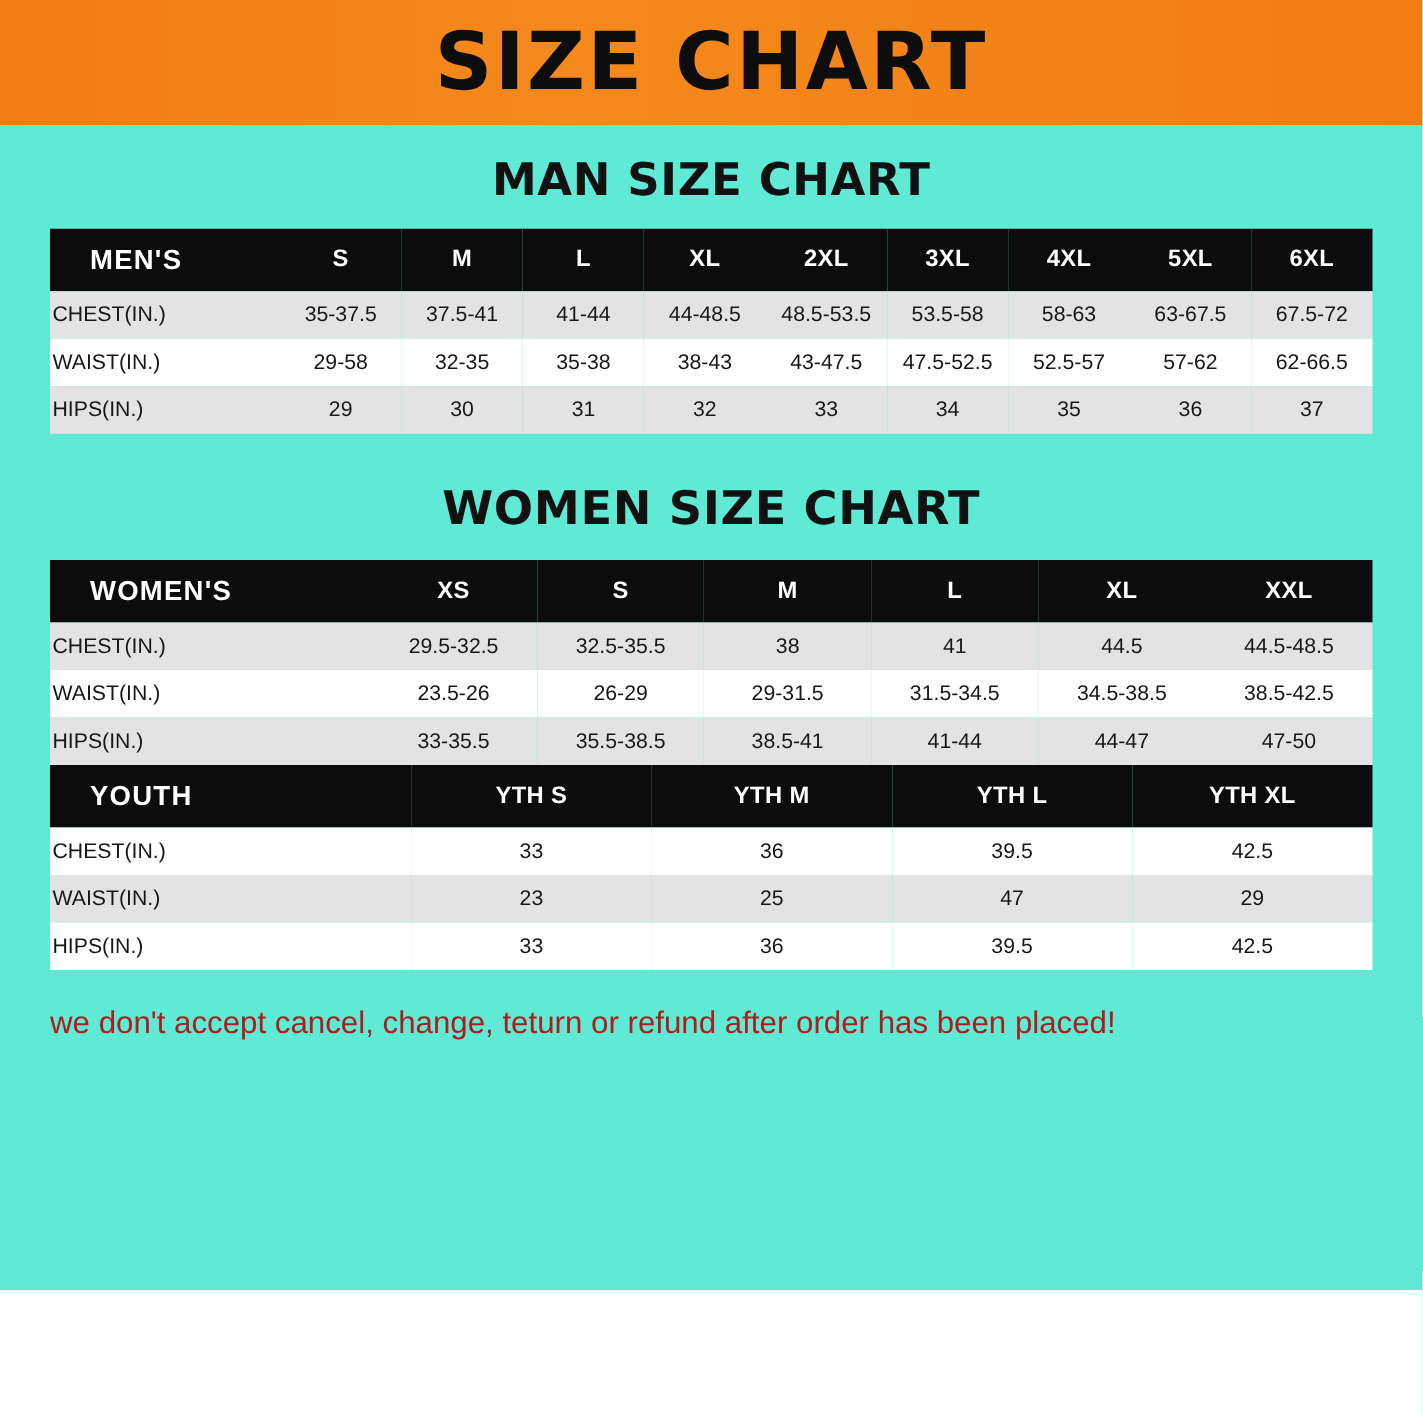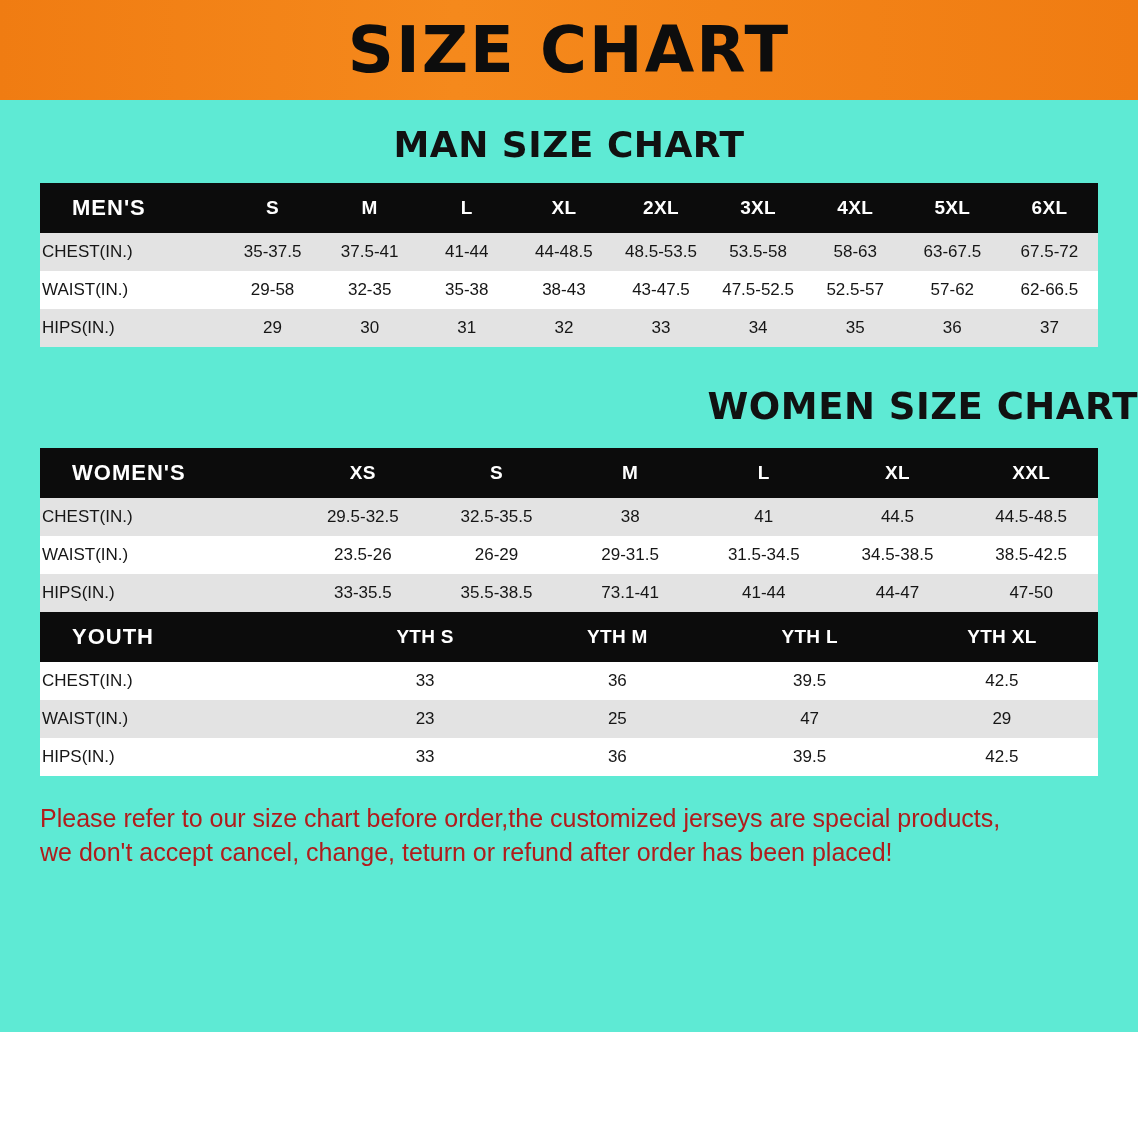--- a/index.html
+++ b/index.html
@@ -40,21 +40,21 @@
   
   .section-title {
     text-align: center;
     font-family: "DejaVu Sans", sans-serif;
     font-weight: 700;
     font-size: 36px;
     color: #111111;
     letter-spacing: 0.5px;
   }
   .t-man   { margin-top: 24px; margin-bottom: 18px; }
-  .t-women { margin-top: 38px; margin-bottom: 20px; font-size: 37px; text-align: right; }
+  .t-women { margin-top: 38px; margin-bottom: 20px; font-size: 37px; }
   .t-youth { margin-top: 48px; margin-bottom: 22px; font-size: 37px; }
 
   
   .tbl-wrap {
     margin: 0 40px;
   }
   table.size {
     width: 1058px;
     border-collapse: collapse;
     table-layout: fixed;
@@ -215,21 +215,21 @@
           <td>26-29</td>
           <td>29-31.5</td>
           <td>31.5-34.5</td>
           <td>34.5-38.5</td>
           <td>38.5-42.5</td>
         </tr>
         <tr class="shade">
           <td class="rowhead">HIPS(IN.)</td>
           <td>33-35.5</td>
           <td>35.5-38.5</td>
-          <td>73.1-41</td>
+          <td>38.5-41</td>
           <td>41-44</td>
           <td>44-47</td>
           <td>47-50</td>
         </tr>
       </tbody>
     </table>
   </div>
 
 
   <div class="tbl-wrap">
@@ -263,17 +263,16 @@
           <td>33</td>
           <td>36</td>
           <td>39.5</td>
           <td>42.5</td>
         </tr>
       </tbody>
     </table>
   </div>
 
   <div class="note">
-    <div>Please refer to our size chart before order,the customized jerseys are special products,</div>
     <div>we don't accept cancel, change, teturn or refund after order has been placed!</div>
   </div>
 
 </div>
 
 </body></html>

